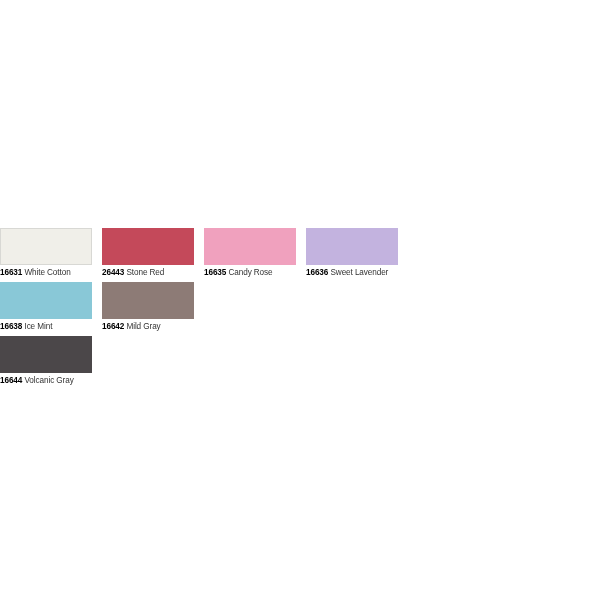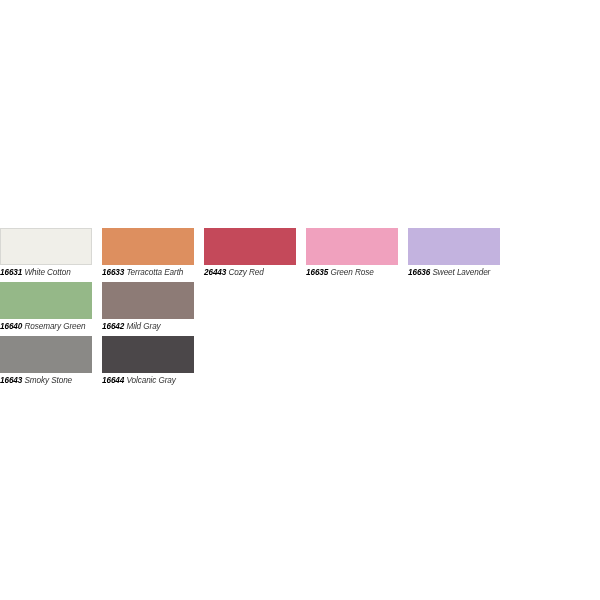--- a/index.html
+++ b/index.html
@@ -17,21 +17,20 @@
     position: absolute;
     left: 0;
     top: 228px;
     width: 600px;
   }
   .swatch-row {
     display: flex;
     flex-direction: row;
     align-items: flex-start;
     margin-bottom: 4px;
-    font-style: italic;
   }
   .swatch-cell {
     width: 92px;
     margin-right: 10px;
     display: flex;
     flex-direction: column;
   }
   .swatch-cell.last-in-row {
     margin-right: 0;
   }
@@ -64,49 +63,41 @@
 </head>
 <body>
 
 <div id="swatch-chart">
     <div class="swatch-row">
       <div class="swatch-cell">
         <div class="swatch-chip bordered" style="background-color: rgb(240, 239, 233);"></div>
         <div class="swatch-caption"><span class="swatch-code">16631</span><span class="swatch-name"> White Cotton</span></div>
       </div>
       <div class="swatch-cell">
-        <div class="swatch-chip" style="background-color: rgb(221, 143, 95);"></div>
-        <div class="swatch-caption"><span class="swatch-code">16633</span><span class="swatch-name"> Terracotta Earth</span></div>
-      </div>
-      <div class="swatch-cell">
         <div class="swatch-chip" style="background-color: rgb(196, 73, 90);"></div>
-        <div class="swatch-caption"><span class="swatch-code">26443</span><span class="swatch-name"> Cozy Red</span></div>
+        <div class="swatch-caption"><span class="swatch-code">26443</span><span class="swatch-name"> Stone Red</span></div>
       </div>
       <div class="swatch-cell">
         <div class="swatch-chip" style="background-color: rgb(240, 161, 190);"></div>
-        <div class="swatch-caption"><span class="swatch-code">16635</span><span class="swatch-name"> Green Rose</span></div>
+        <div class="swatch-caption"><span class="swatch-code">16635</span><span class="swatch-name"> Candy Rose</span></div>
       </div>
       <div class="swatch-cell last-in-row">
         <div class="swatch-chip" style="background-color: rgb(195, 179, 223);"></div>
         <div class="swatch-caption"><span class="swatch-code">16636</span><span class="swatch-name"> Sweet Lavender</span></div>
       </div>
     </div>
     <div class="swatch-row">
       <div class="swatch-cell">
-        <div class="swatch-chip" style="background-color: rgb(149, 184, 136);"></div>
-        <div class="swatch-caption"><span class="swatch-code">16640</span><span class="swatch-name"> Rosemary Green</span></div>
+        <div class="swatch-chip" style="background-color: rgb(137, 200, 215);"></div>
+        <div class="swatch-caption"><span class="swatch-code">16638</span><span class="swatch-name"> Ice Mint</span></div>
       </div>
       <div class="swatch-cell last-in-row">
         <div class="swatch-chip" style="background-color: rgb(141, 123, 118);"></div>
         <div class="swatch-caption"><span class="swatch-code">16642</span><span class="swatch-name"> Mild Gray</span></div>
       </div>
     </div>
     <div class="swatch-row">
       <div class="swatch-cell">
-        <div class="swatch-chip" style="background-color: rgb(138, 137, 134);"></div>
-        <div class="swatch-caption"><span class="swatch-code">16643</span><span class="swatch-name"> Smoky Stone</span></div>
-      </div>
-      <div class="swatch-cell">
         <div class="swatch-chip" style="background-color: rgb(75, 71, 73);"></div>
         <div class="swatch-caption"><span class="swatch-code">16644</span><span class="swatch-name"> Volcanic Gray</span></div>
       </div>
     </div>
   </div>
 
 </body></html>

